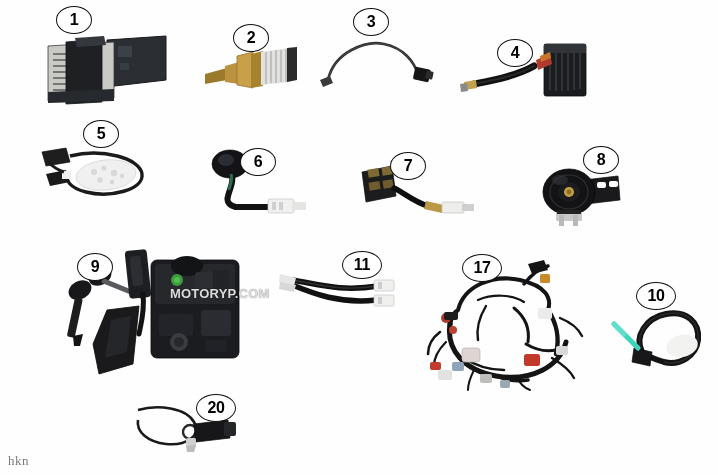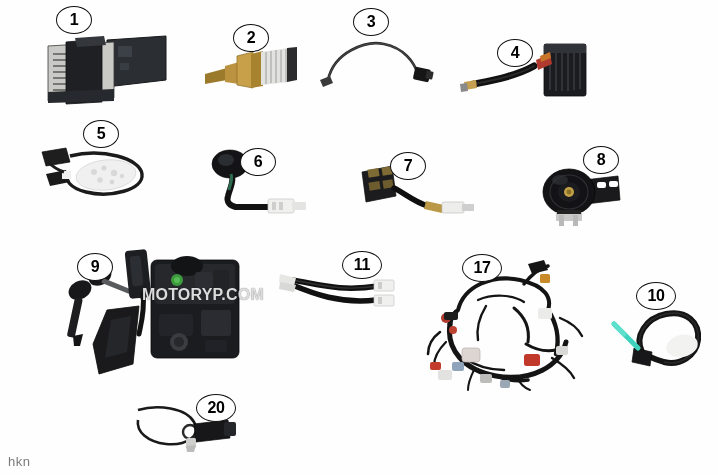--- a/index.html
+++ b/index.html
@@ -42,37 +42,38 @@
     position: absolute;
     z-index: 10;
   }
   .part svg { display: block; overflow: visible; }
 
   
   #footer-text {
     position: absolute;
     left: 8px;
     bottom: 6px;
-    font-family: Liberation Sans, sans-serif;
+    font-family: Liberation Serif, serif;
     font-size: 13px;
     color: #7b7b7b;
     letter-spacing: 0.5px;
     z-index: 30;
   }
   
   #part9-watermark {
     position: absolute;
     font-family: "Liberation Sans", sans-serif;
-    font-size: 16px;
+    font-size: 13px;
     font-weight: bold;
     color: #dcdcdc;
     letter-spacing: 0.2px;
     text-shadow: 0 0 1px rgba(0,0,0,0.55);
     z-index: 25;
     white-space: nowrap;
+    margin-left: 28px;
   }
 </style>
 </head>
 <body>
 
 <div id="page">
 
   <div class="part" style="left:44px; top:32px;">
     <svg width="130" height="72" viewBox="0 0 130 72">
       <polygon points="63,8 122,4 122,48 62,55" fill="#2b2e33"></polygon>

